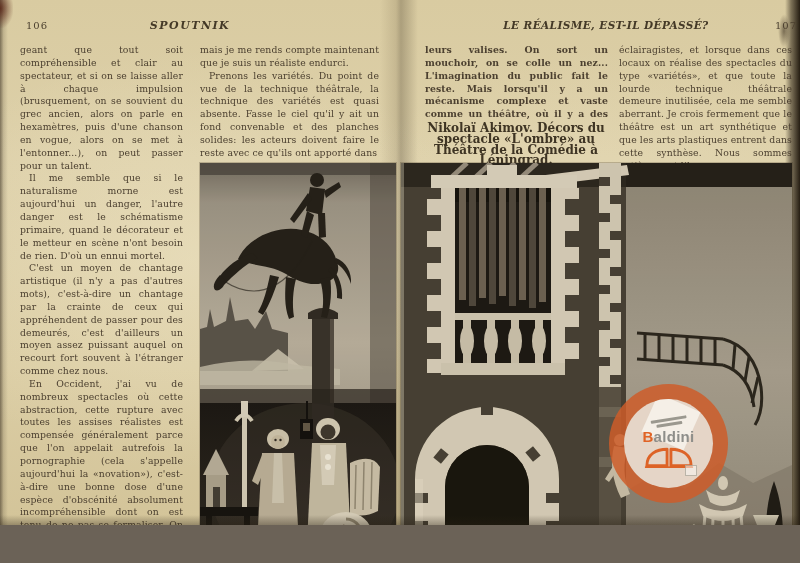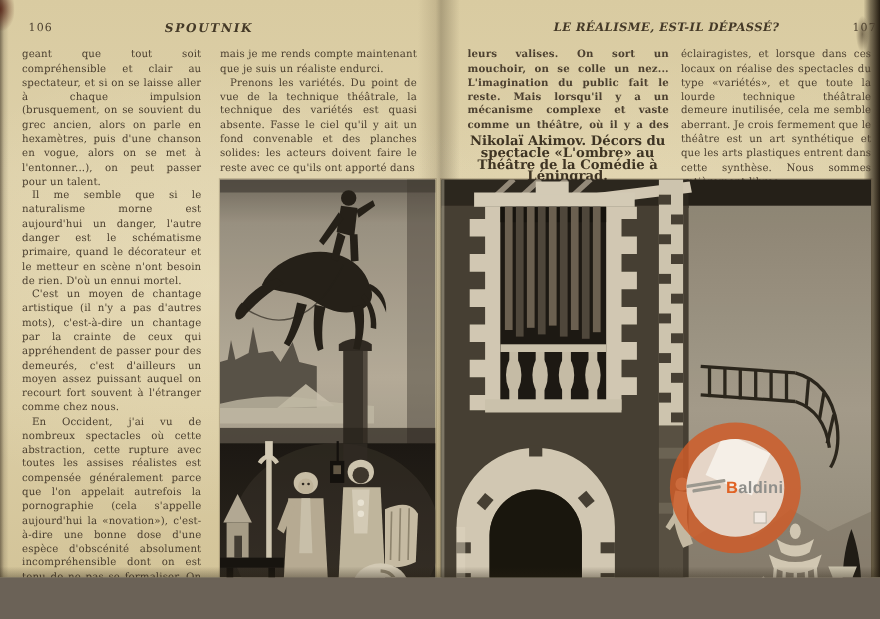--- a/index.html
+++ b/index.html
@@ -49,21 +49,21 @@
   
   .photo{position:absolute;overflow:hidden;box-shadow:0 0 0 1px rgba(60,48,30,.25);}
   #photo-left{left:200px;top:163px;width:196px;height:400px;}
   #photo-right{left:401px;top:163px;width:391px;height:400px;}
   .photo svg{display:block;width:100%;height:100%;}
 
   
   .wm{position:absolute;left:609px;top:384px;width:119px;height:119px;}
   .wm-ring{position:absolute;inset:0;border-radius:50%;background:rgba(206,92,40,.84);}
   .wm-inner{position:absolute;inset:15px;border-radius:50%;background:rgba(233,229,220,.88);
-    display:flex;flex-direction:row;align-items:center;justify-content:center;overflow:hidden;}
+    display:flex;flex-direction:column;align-items:center;justify-content:center;overflow:hidden;}
   .wm-paper{position:absolute;left:24px;top:2px;width:46px;height:42px;
     background:rgba(249,247,241,.75);transform:rotate(24deg);}
   .wm-fineprint{position:relative;display:flex;flex-direction:column;align-items:center;
     gap:2px;transform:rotate(-9deg);margin-bottom:3px;}
   .wm-fineprint .bar{display:block;width:36px;height:3px;background:#9b988f;border-radius:1px;}
   .wm-fineprint .bar.short{width:26px;}
   .wm-label{position:relative;font-family:"Liberation Sans","DejaVu Sans",sans-serif;
     font-size:15px;font-weight:bold;letter-spacing:.3px;color:#8e8e8a;line-height:15px;}
   .wm-label .wm-b{color:#e06325;}
   .wm-book{margin-top:1px;}

